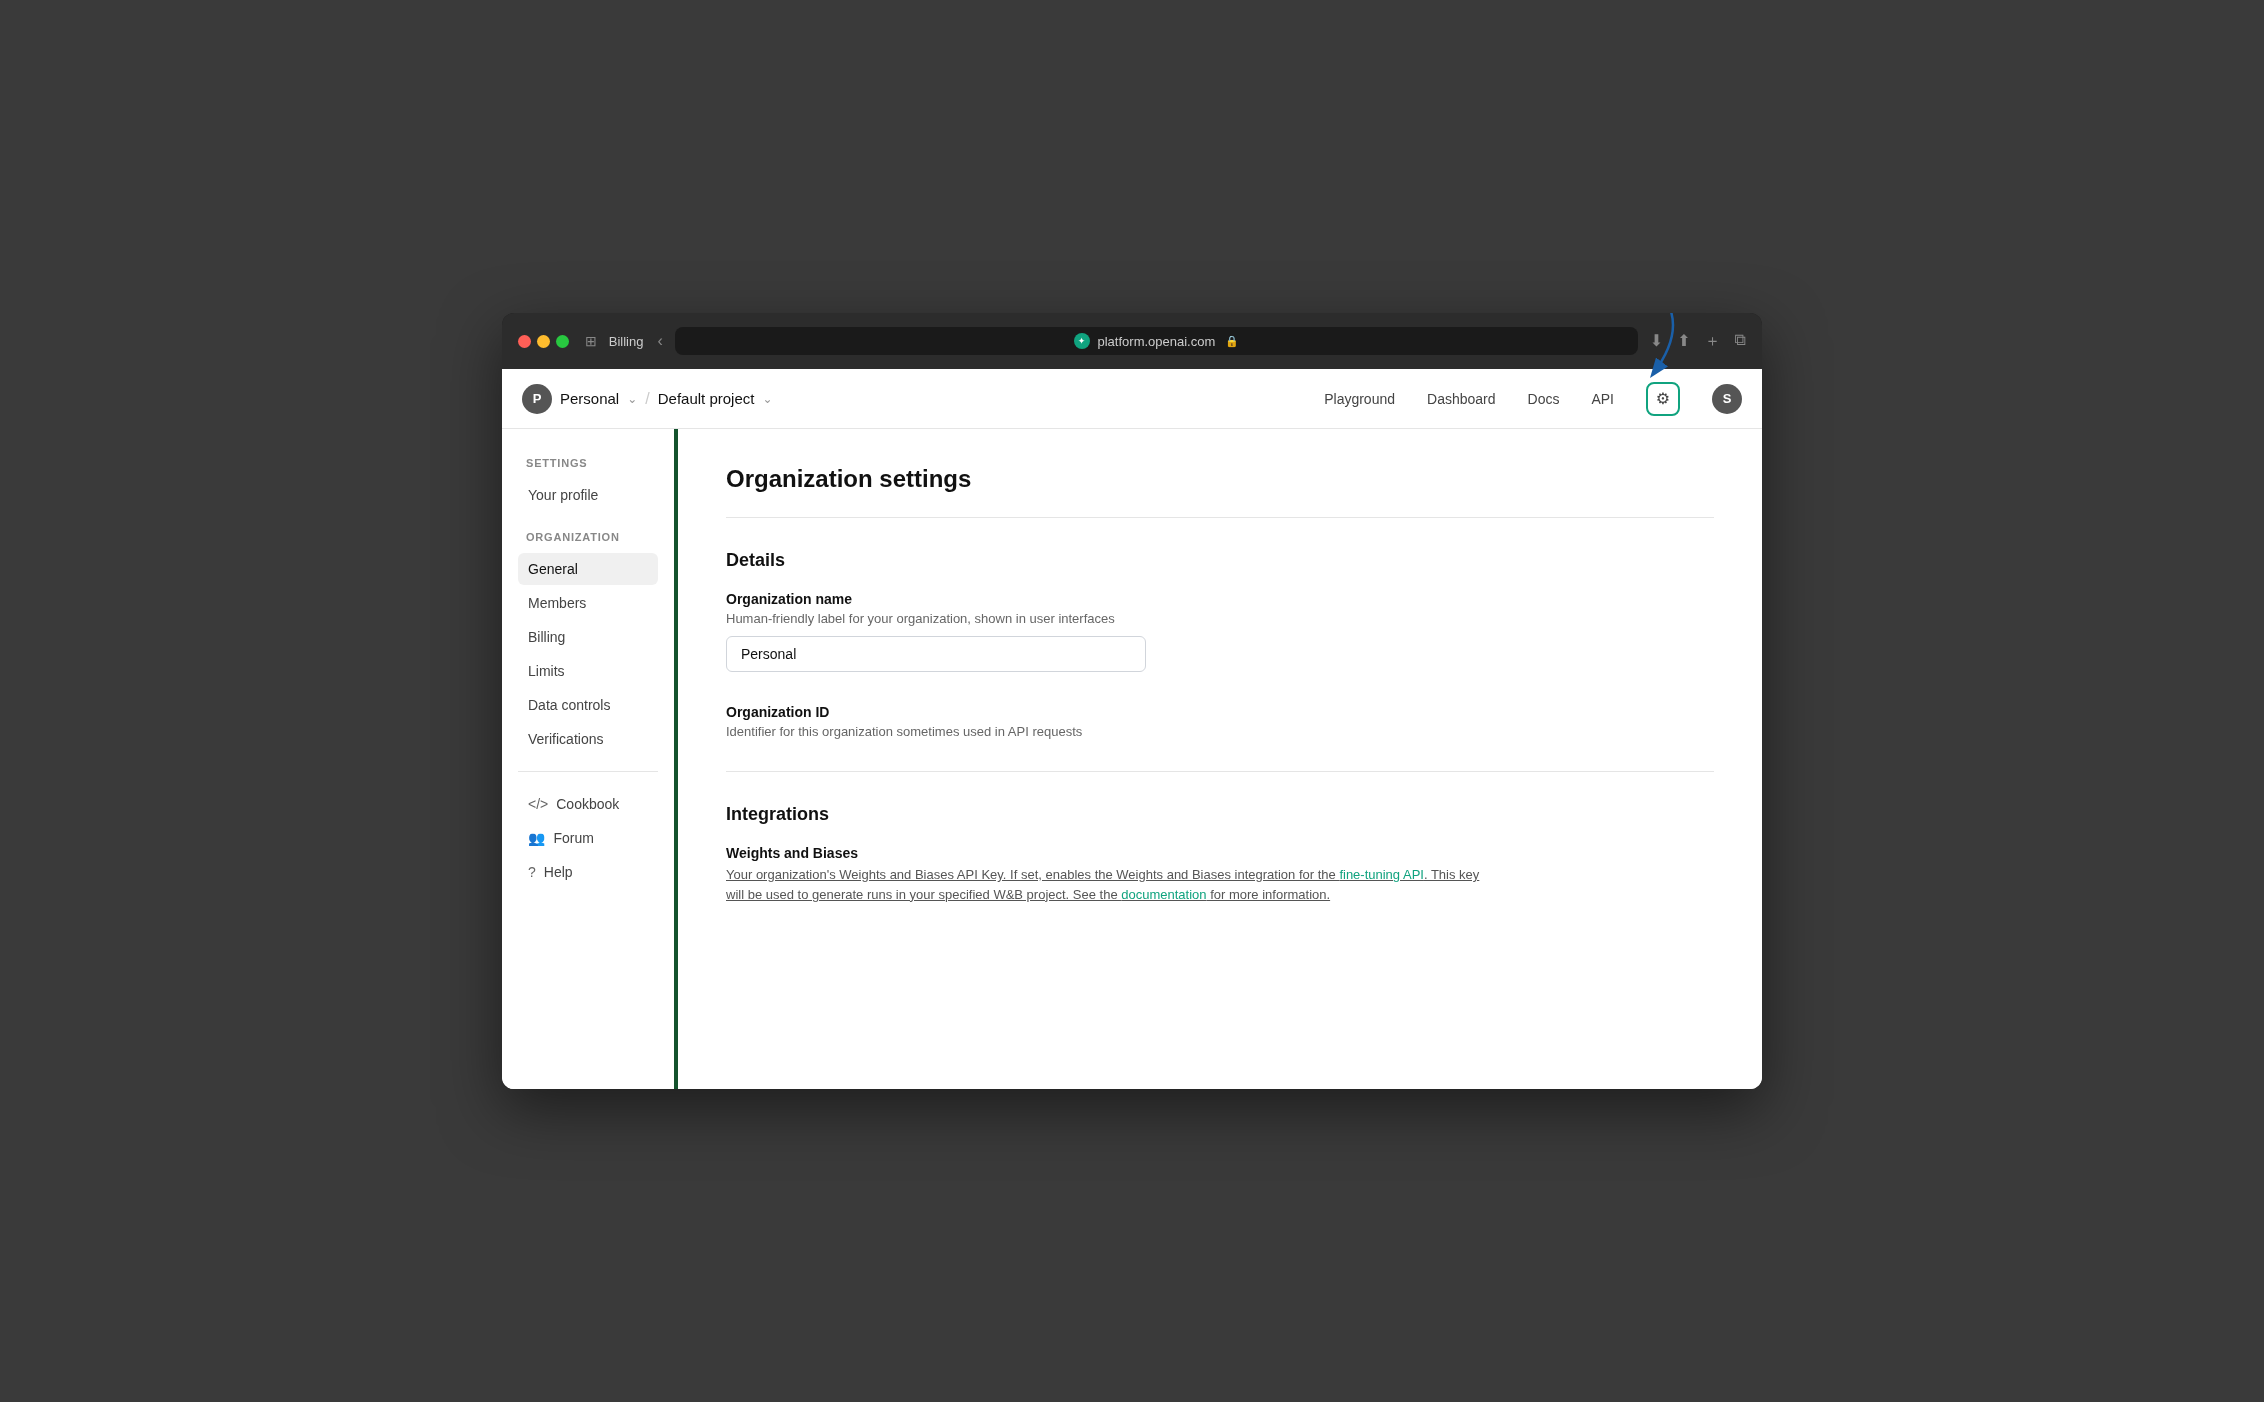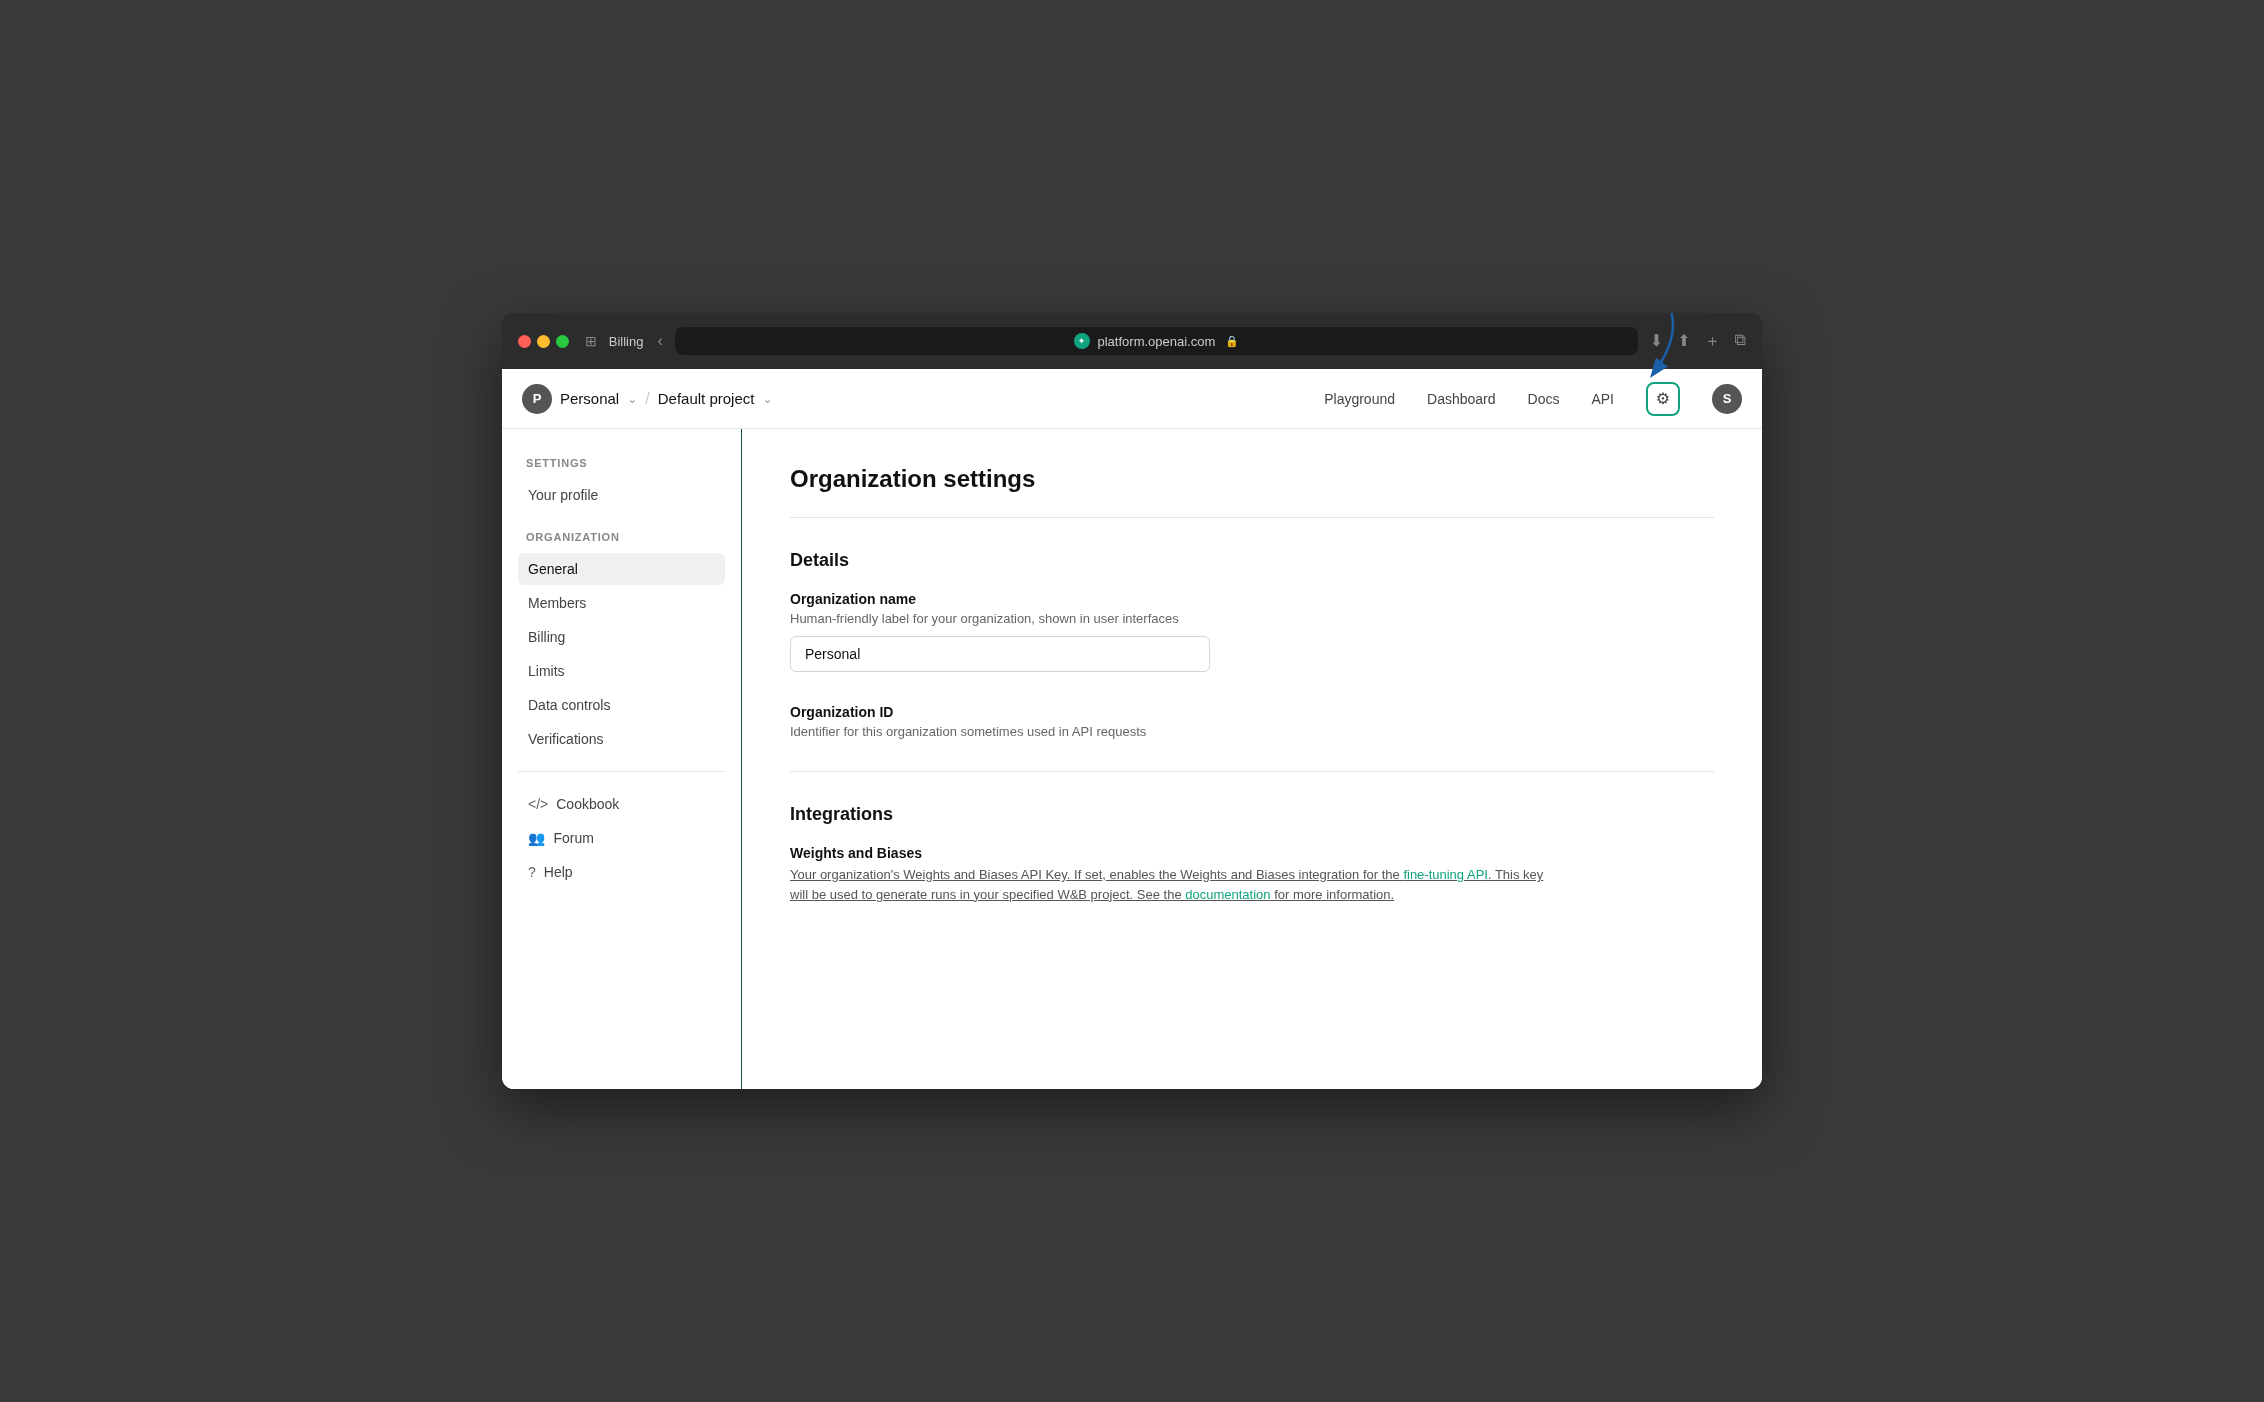--- a/index.html
+++ b/index.html
@@ -171,23 +171,23 @@
       color: white;
       font-size: 13px;
       font-weight: 600;
       cursor: pointer;
     }
     .main-layout {
       display: flex;
       min-height: 660px;
     }
     .sidebar {
-      width: 240px;
-      background: white;
-      border-right: 1px solid #14532d;
+      width: 176px;
+      background: white;
+      border-right: 4px solid #14532d;
       padding: 28px 16px;
       flex-shrink: 0;
     }
     .sidebar-section-title {
       font-size: 11px;
       font-weight: 700;
       color: #888;
       letter-spacing: 0.8px;
       text-transform: uppercase;
       margin-bottom: 10px;

